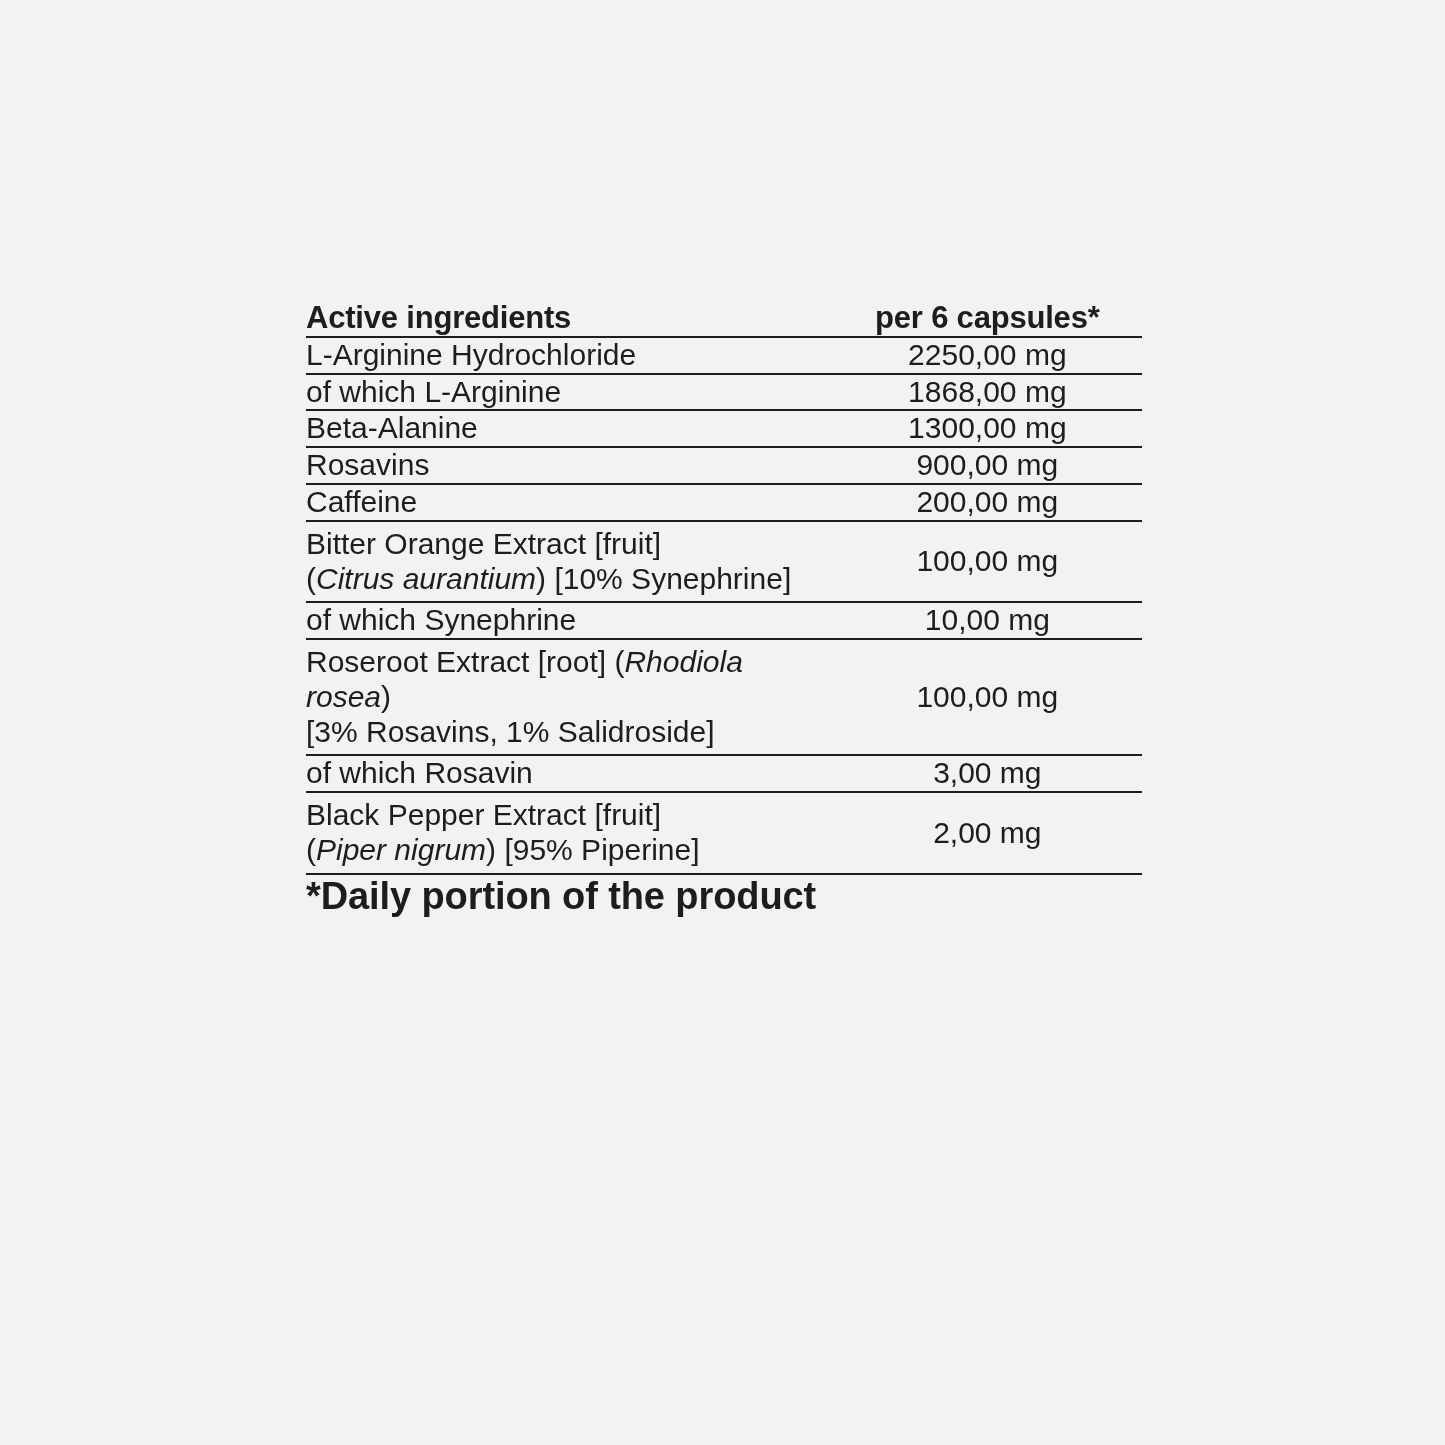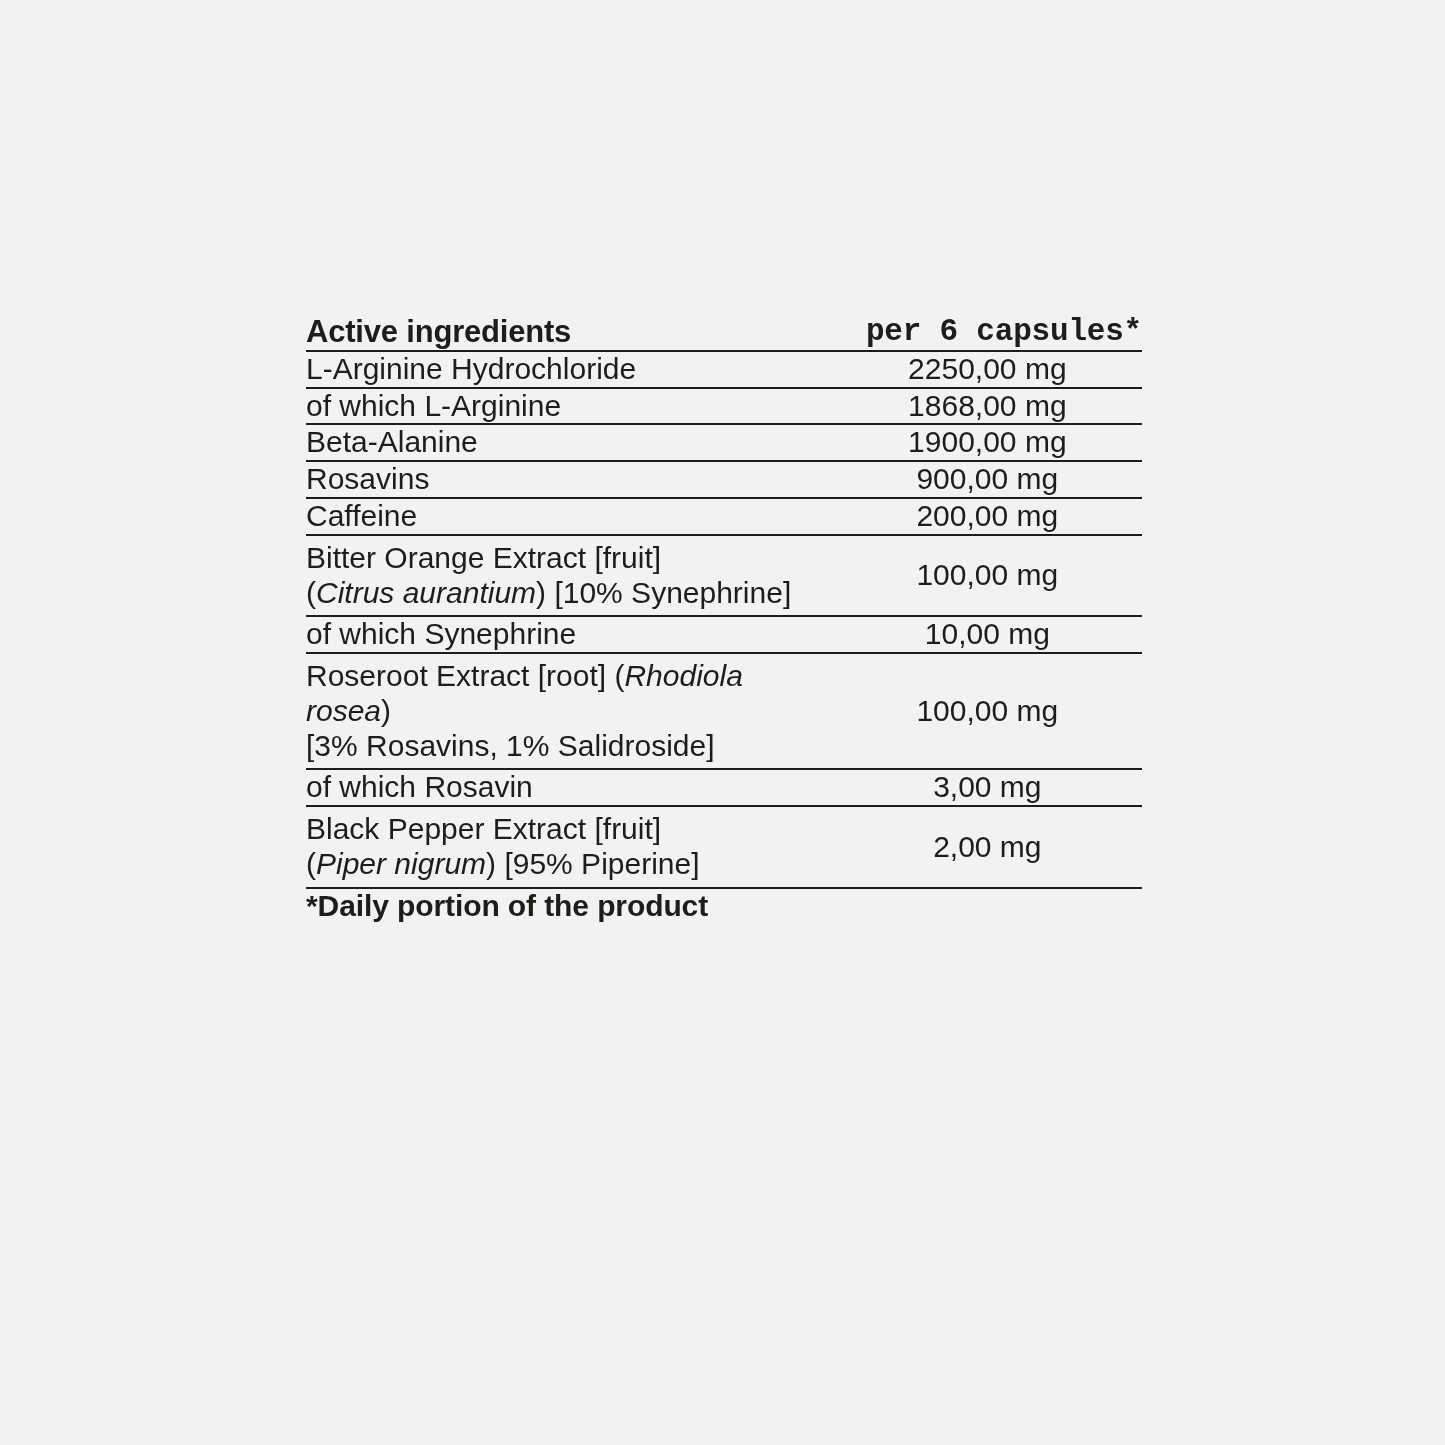--- a/index.html
+++ b/index.html
@@ -16,21 +16,21 @@
   }
   .sheet {
     position: relative;
     width: 1445px;
     height: 1445px;
     box-sizing: border-box;
   }
   .table-wrap {
     position: absolute;
     left: 306px;
-    top: 315px;
+    top: 301px;
     width: 836px;
   }
   table.nutrition {
     border-collapse: collapse;
     width: 100%;
     table-layout: fixed;
   }
   table.nutrition col.c-name { width: 63%; }
   table.nutrition col.c-val { width: 37%; }
 
@@ -41,21 +41,21 @@
   }
 
   .header-row th {
     font-size: 31px;
     font-weight: bold;
     line-height: 1.12;
     padding-bottom: 7px;
     letter-spacing: -0.2px;
   }
   .header-row th.name { text-align: left; }
-  .header-row th.val { text-align: right; font-family: Liberation Mono, monospace; }
+  .header-row th.val { text-align: center; }
 
   .row td {
     border-top: 2.5px solid #1d1d1b;
     font-size: 30px;
     line-height: 1.16;
     font-weight: normal;
     padding-top: 6px;
     padding-bottom: 6px;
   }
   .row td.name { text-align: left; margin-left: 10px; }
@@ -67,21 +67,21 @@
   }
   .row.two-line td.name .l1,
   .row.two-line td.name .l2 {
     display: block;
   }
 
   .italic { font-style: italic; }
 
   .footnote-row td {
     border-top: 2.5px solid #1d1d1b;
-    font-size: 30px;
+    font-size: 38px;
     font-weight: bold;
     text-align: left;
     padding-top: 8px;
     letter-spacing: -0.1px;
   }
 </style>
 </head>
 <body>
 
 <div class="sheet">
@@ -101,21 +101,21 @@
         <tr class="row">
           <td class="name">L-Arginine Hydrochloride</td>
           <td class="val">2250,00 mg</td>
         </tr>
         <tr class="row">
           <td class="name">of which L-Arginine</td>
           <td class="val">1868,00 mg</td>
         </tr>
         <tr class="row">
           <td class="name">Beta-Alanine</td>
-          <td class="val">1900,00 mg</td>
+          <td class="val">1300,00 mg</td>
         </tr>
         <tr class="row">
           <td class="name">Rosavins</td>
           <td class="val">900,00 mg</td>
         </tr>
         <tr class="row">
           <td class="name">Caffeine</td>
           <td class="val">200,00 mg</td>
         </tr>
         <tr class="row two-line">

